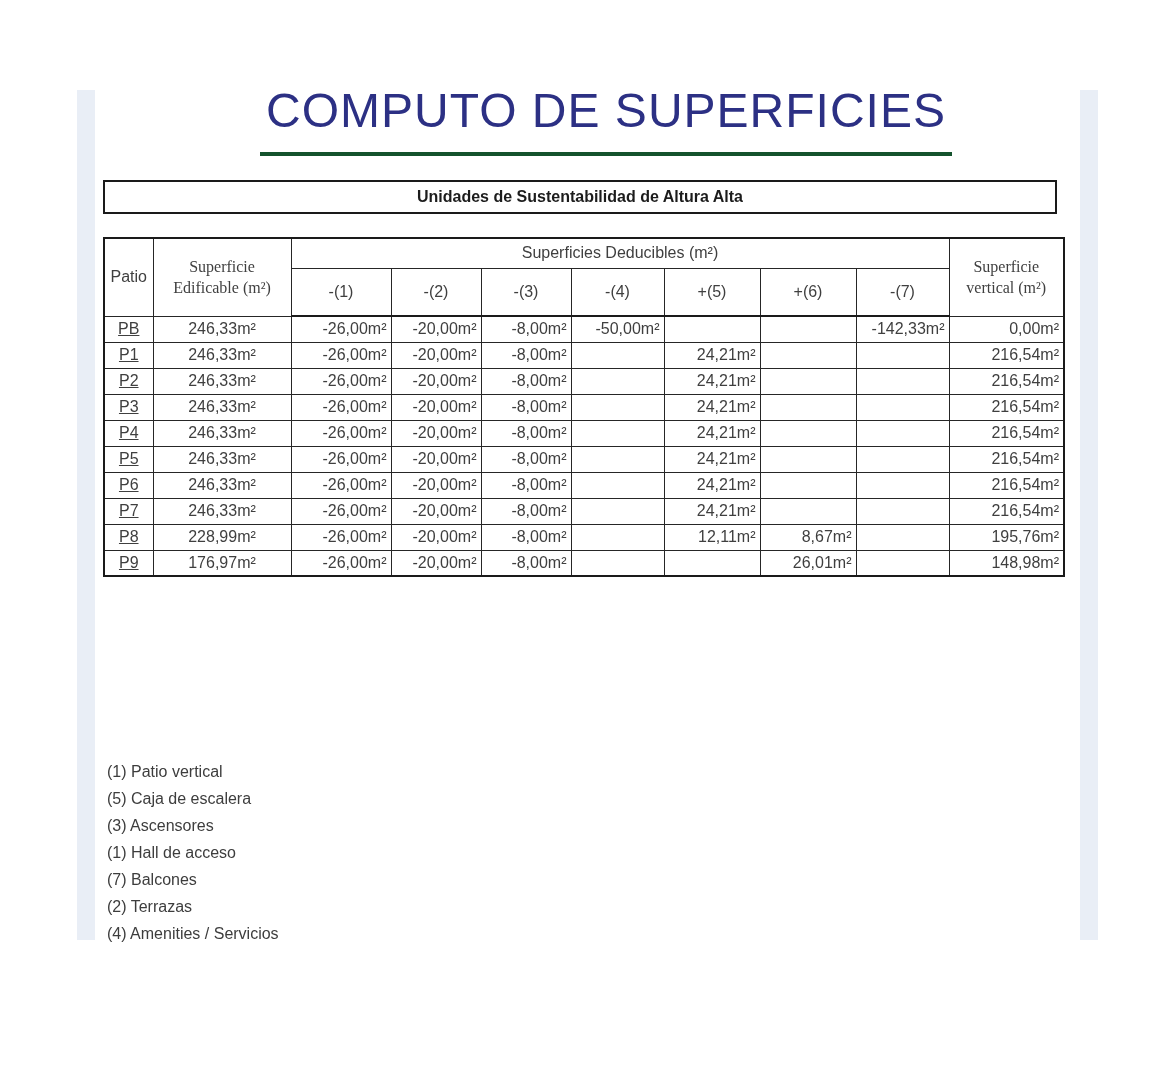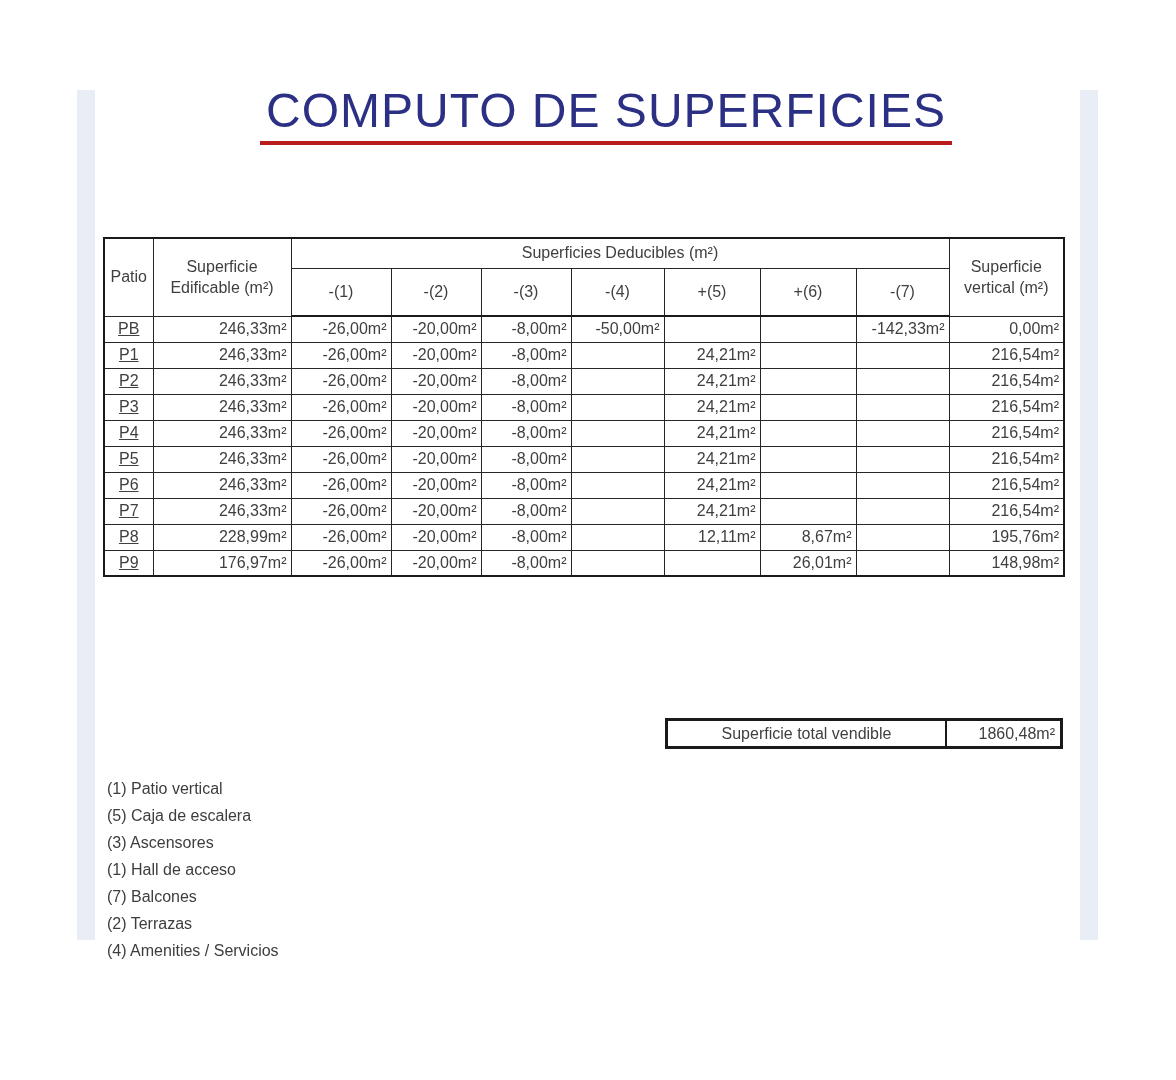--- a/index.html
+++ b/index.html
@@ -22,22 +22,22 @@
     position:absolute;left:36px;right:0;top:86px;
     text-align:center;
   }
   .title-wrap h1{
     display:inline-block;
     margin:0;
     font-size:48px;
     font-weight:400;
     letter-spacing:1px;
     color:#2c3084;
-    border-bottom:4px solid #b91c1c;
-    padding:0 6px 5px 6px;
+    border-bottom:4px solid #14532d;
+    padding:0 6px 16px 6px;
     line-height:1.05;
   }
 
   .subtitle-box{
     position:absolute;left:103px;top:180px;width:954px;height:34px;
     border:2px solid #1a1a1a;
     box-sizing:border-box;
     display:flex;align-items:center;justify-content:center;
   }
   .subtitle-box span{
@@ -57,24 +57,24 @@
     font-weight:400;
     padding:0 4px;
     box-sizing:border-box;
     white-space:nowrap;
     overflow:hidden;
   }
   table.surfaces{border:2px solid #1a1a1a;}
   table.surfaces thead tr.sub th{border-bottom:2px solid #1a1a1a;}
   table.surfaces thead tr.top th{height:30px;text-align:center;vertical-align:middle;}
   table.surfaces thead tr.sub th{height:48px;text-align:center;vertical-align:middle;}
-  table.surfaces thead th.two-line{line-height:1.35;}
+  table.surfaces thead th.two-line{line-height:1.35;font-family:Liberation Serif, serif;}
   table.surfaces tbody td{height:26px;text-align:right;vertical-align:middle;}
   table.surfaces tbody td.c-nivel{text-align:center;text-decoration:underline;}
-  table.surfaces tbody td.c-edif{text-align:right;margin-top:24px;}
+  table.surfaces tbody td.c-edif{text-align:center;margin-top:24px;}
 
   .total-box{
     position:absolute;left:665px;top:718px;width:398px;height:31px;
     border:3px solid #1a1a1a;
     box-sizing:border-box;
     display:flex;
     font-size:16px;
   }
   .total-box .total-label{
     flex:1;
@@ -82,38 +82,41 @@
     border-right:2px solid #1a1a1a;
   }
   .total-box .total-value{
     width:113px;
     display:flex;align-items:center;justify-content:flex-end;
     padding-right:5px;
     box-sizing:border-box;
   }
 
   .footnotes{
-    position:absolute;left:107px;top:775px;
+    position:absolute;left:107px;top:758px;
     font-size:16px;
     line-height:27px;
     color:#3d3d3d;
   }
 </style>
 </head>
 <body>
 
 <div class="canvas">
 
   <div class="page-edge left"></div>
   <div class="page-edge right"></div>
 
   <div class="title-wrap">
     <h1>COMPUTO DE SUPERFICIES</h1>
   </div>
 
+  <div class="subtitle-box">
+    <span>Unidades de Sustentabilidad de Altura Alta</span>
+  </div>
 
   <table class="surfaces">
     <colgroup>
       <col style="width:49px">
       <col style="width:138px">
       <col style="width:100px">
       <col style="width:90px">
       <col style="width:90px">
       <col style="width:93px">
       <col style="width:96px">
@@ -261,24 +264,20 @@
           <td class="c-num">-8,00m²</td>
           <td class="c-num"></td>
           <td class="c-num"></td>
           <td class="c-num">26,01m²</td>
           <td class="c-num"></td>
           <td class="c-num">148,98m²</td>
         </tr>
       </tbody>
   </table>
 
-  <div class="total-box">
-    <div class="total-label">Superficie total vendible</div>
-    <div class="total-value">1860,48m²</div>
-  </div>
 
   <div class="footnotes">
       <div>(1) Patio vertical</div>
       <div>(5) Caja de escalera</div>
       <div>(3) Ascensores</div>
       <div>(1) Hall de acceso</div>
       <div>(7) Balcones</div>
       <div>(2) Terrazas</div>
       <div>(4) Amenities / Servicios</div>
     </div>

